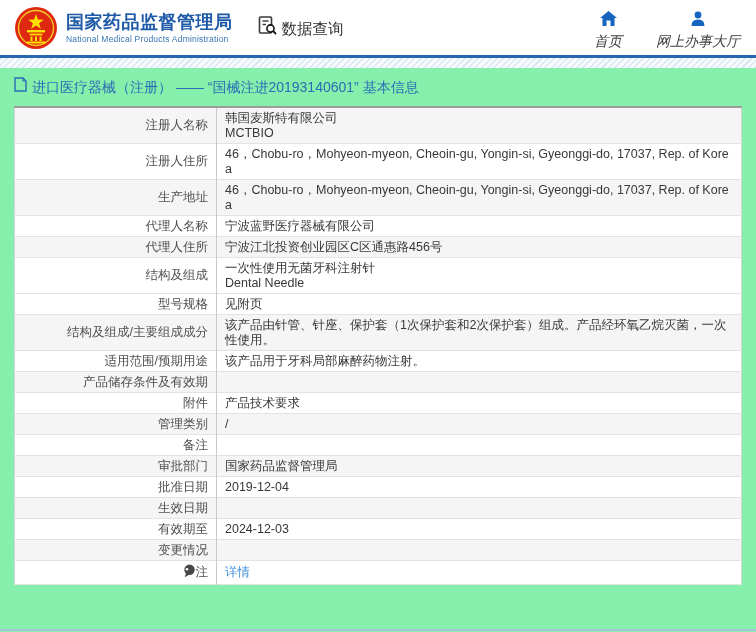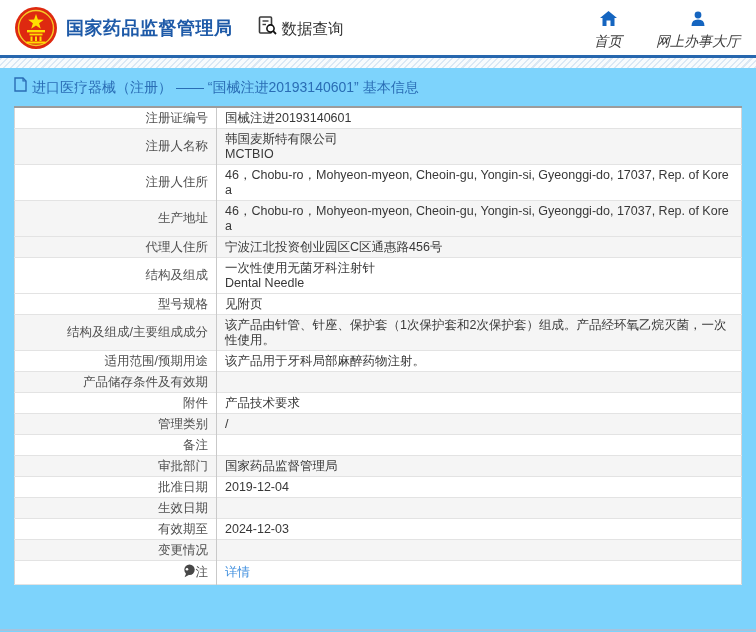--- a/index.html
+++ b/index.html
@@ -1,21 +1,21 @@
 <!DOCTYPE html>
 <html><head>
 <meta charset="utf-8">
 <style>
   * { margin:0; padding:0; box-sizing:border-box; }
   html,body { background:#fff; }
   body {
     font-family:"Liberation Sans","DejaVu Sans",sans-serif;
     width:756px; height:632px; overflow:hidden; position:relative;
   }
-  .page { width:756px; height:632px; position:relative; overflow:hidden; background:#7dd3fc; }
+  .page { width:756px; height:632px; position:relative; overflow:hidden; background:#86efac; }
 
   
   .site-header {
     height:58px; background:#fff; display:flex; align-items:center;
     padding:0 16px 0 14px; border-bottom:3px solid #2767ae;
   }
   .emblem { width:44px; height:44px; flex:0 0 auto; cursor:pointer; }
   .brand { margin-left:8px; cursor:pointer; }
   .brand-cn { font-size:18px; font-weight:bold; color:#1e5aa8; letter-spacing:.5px; line-height:22px; }
   .brand-en { font-size:8.5px; color:#3a74b5; line-height:12px; letter-spacing:.2px; }
@@ -80,20 +80,21 @@
         <rect x="13" y="24" width="18" height="2.4" fill="#ffde00"></rect>
         <rect x="15.5" y="27.6" width="13" height="1.8" fill="#ffde00"></rect>
         <rect x="16.5" y="30.5" width="2" height="4.5" fill="#ffde00"></rect>
         <rect x="21" y="30.5" width="2" height="4.5" fill="#ffde00"></rect>
         <rect x="25.5" y="30.5" width="2" height="4.5" fill="#ffde00"></rect>
         <rect x="12.5" y="35.5" width="19" height="2" fill="#ffde00"></rect>
       </svg>
     </div>
     <div class="brand">
       <div class="brand-cn">国家药品监督管理局</div>
+      <div class="brand-en">National Medical Products Administration</div>
     </div>
     <div class="dataquery">
       <span>
         <svg width="21" height="21" viewBox="0 0 21 21">
           <rect x="2.5" y="2" width="12" height="16" rx="1" fill="none" stroke="#3a3a3a" stroke-width="1.6"></rect>
           <line x1="5.5" y1="6" x2="11.5" y2="6" stroke="#3a3a3a" stroke-width="1.4"></line>
           <line x1="5.5" y1="9.5" x2="9" y2="9.5" stroke="#3a3a3a" stroke-width="1.4"></line>
           <circle cx="13.5" cy="13.5" r="3.6" fill="#fff" stroke="#111" stroke-width="1.6"></circle>
           <line x1="16.2" y1="16.2" x2="19" y2="19" stroke="#111" stroke-width="1.8"></line>
         </svg>
@@ -128,28 +129,20 @@
         <svg width="13" height="15" viewBox="0 0 13 15">
           <path d="M1 1 H9 L12 4 V14 H1 Z" fill="none" stroke="#2a6db5" stroke-width="1.4"></path>
           <path d="M9 1 V4 H12" fill="none" stroke="#2a6db5" stroke-width="1.2"></path>
         </svg>
       </span>
       <span>进口医疗器械（注册） —— “国械注进20193140601” 基本信息</span>
     </div>
 
     <table class="info">
       <tbody>
-  <tr>
-    <th class="lbl">
-      <span class="lbl-text">注册证编号</span>
-    </th>
-    <td class="val">
-      <span class="val-text">国械注进20193140601</span>
-    </td>
-  </tr>
 
   <tr class="alt">
     <th class="lbl">
       <span class="lbl-text">注册人名称</span>
     </th>
     <td class="val">
       <span class="val-text">韩国麦斯特有限公司
 MCTBIO</span>
     </td>
   </tr>
@@ -165,20 +158,28 @@
 
   <tr class="alt">
     <th class="lbl">
       <span class="lbl-text">生产地址</span>
     </th>
     <td class="val">
       <span class="val-text">46，Chobu-ro，Mohyeon-myeon, Cheoin-gu, Yongin-si, Gyeonggi-do, 17037, Rep. of Korea</span>
     </td>
   </tr>
 
+  <tr>
+    <th class="lbl">
+      <span class="lbl-text">代理人名称</span>
+    </th>
+    <td class="val">
+      <span class="val-text">宁波蓝野医疗器械有限公司</span>
+    </td>
+  </tr>
 
   <tr class="alt">
     <th class="lbl">
       <span class="lbl-text">代理人住所</span>
     </th>
     <td class="val">
       <span class="val-text">宁波江北投资创业园区C区通惠路456号</span>
     </td>
   </tr>
 

